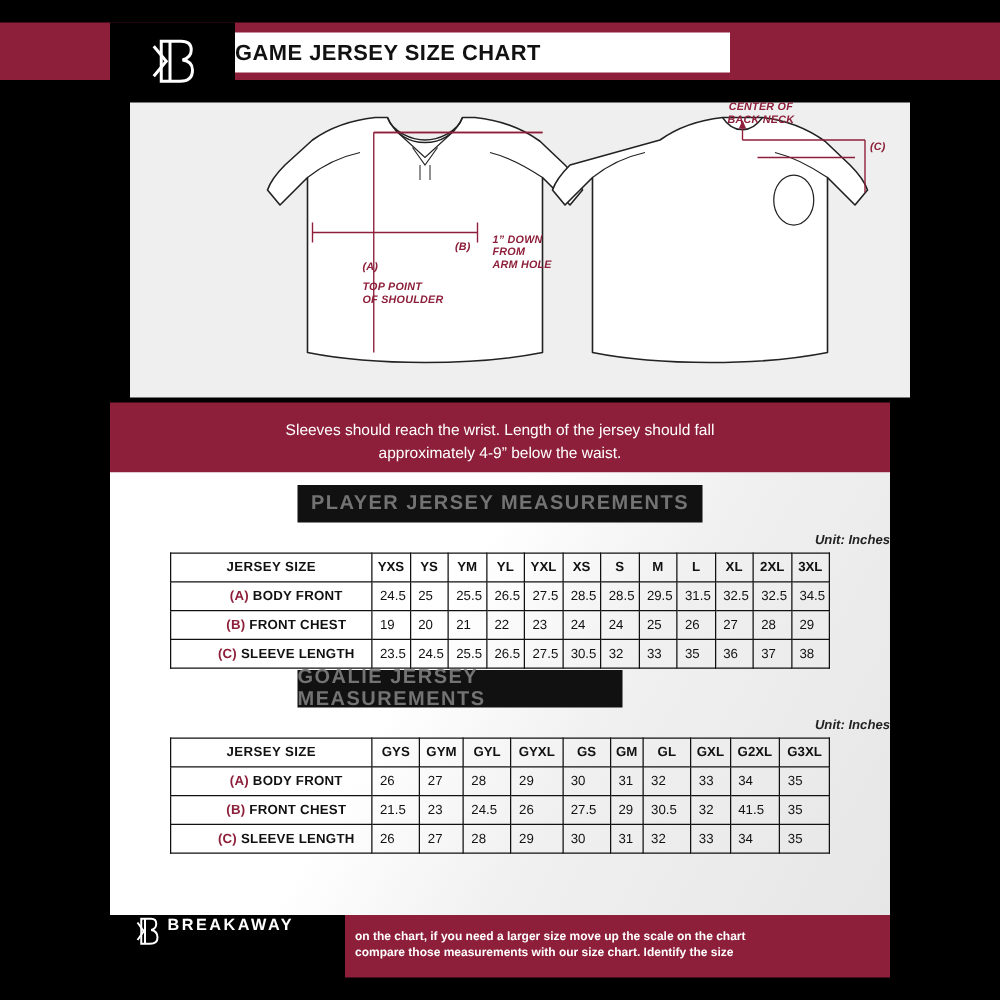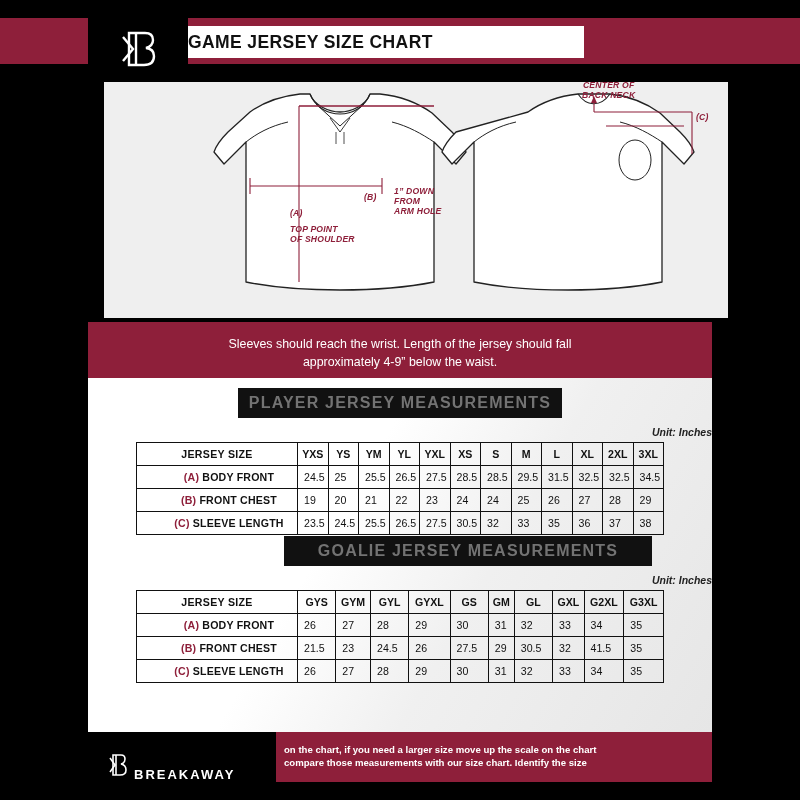--- a/index.html
+++ b/index.html
@@ -35,21 +35,21 @@
   table.size{position:absolute;border-collapse:collapse;font-size:10.6px;color:#111;background:transparent;}
   table.size td,table.size th{border:1px solid #111;padding:0;height:22px;text-align:center;font-weight:normal;}
   table.size .rowhead{text-align:center;padding-left:24px;font-weight:bold;font-size:10.6px;letter-spacing:.2px;}
   table.size .tag{color:#8e1f3a;font-weight:bold;}
   table.size thead td{font-weight:bold;}
   table.size .hdr-label{text-align:center;font-weight:bold;letter-spacing:.3px;}
   table.size td.val{text-align:left;padding-left:6px;}
 
   
   .footer{position:absolute;left:88px;top:732px;width:624px;height:50px;background:#000;}
-  .footer-logo{position:absolute;left:0;top:0;width:188px;height:50px;background:#000;display:flex;align-items:flex-end;gap:6px;padding-left:18px;}
+  .footer-logo{position:absolute;left:0;top:0;width:188px;height:50px;background:#000;display:flex;align-items:flex-start;gap:6px;padding-left:18px;}
   .footer-logo .bw{font-size:13px;letter-spacing:2px;color:#fff;font-weight:bold;}
   .footer-text{position:absolute;left:188px;top:0;width:436px;height:50px;background:#8e1f3a;color:#fff;
                font-size:9.6px;line-height:1.35;display:flex;align-items:center;padding:0 8px;box-sizing:border-box;font-weight:bold;}
   .footer-text span{display:block;}
 </style>
 </head>
 <body>
 
 <div class="page">
 
@@ -224,21 +224,21 @@
             <td class="val">32</td>
             <td class="val">33</td>
             <td class="val">35</td>
             <td class="val">36</td>
             <td class="val">37</td>
             <td class="val">38</td>
           </tr>
         </tbody>
     </table>
 
-    <div class="sec-title" style="left:150px;top:158px;width:368px;margin-left:46px;">
+    <div class="sec-title" style="left:150px;top:158px;width:260px;">
       <span>GOALIE JERSEY MEASUREMENTS</span>
     </div>
     <div class="unit" style="left:0;top:196px;">Unit: Inches</div>
 
     <table class="size" id="goalie-table" style="left:48px;top:212px;width:528px;">
       <thead>
           <tr>
             <td class="hdr-label" style="width: 160px;">JERSEY SIZE</td>
             <td>GYS</td>
             <td>GYM</td>

